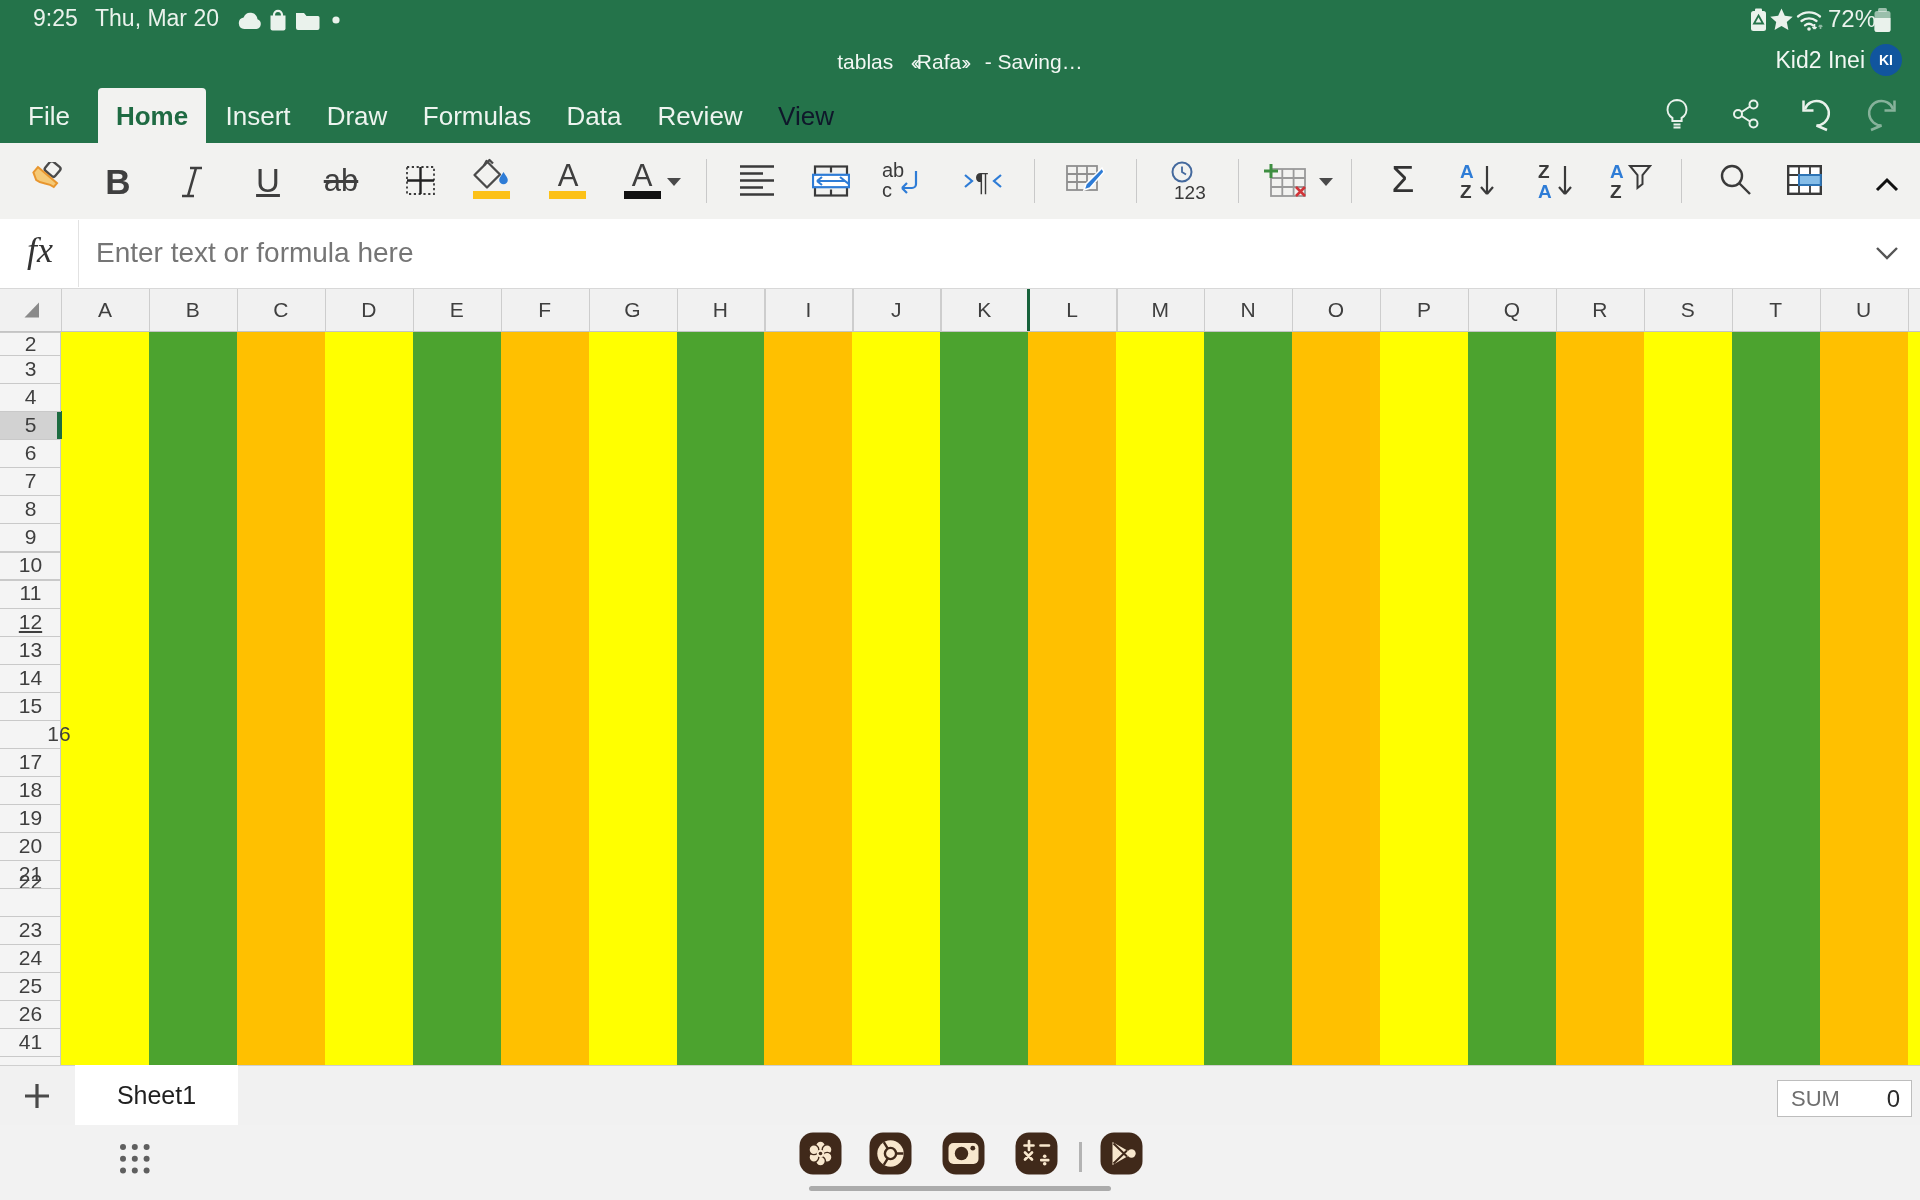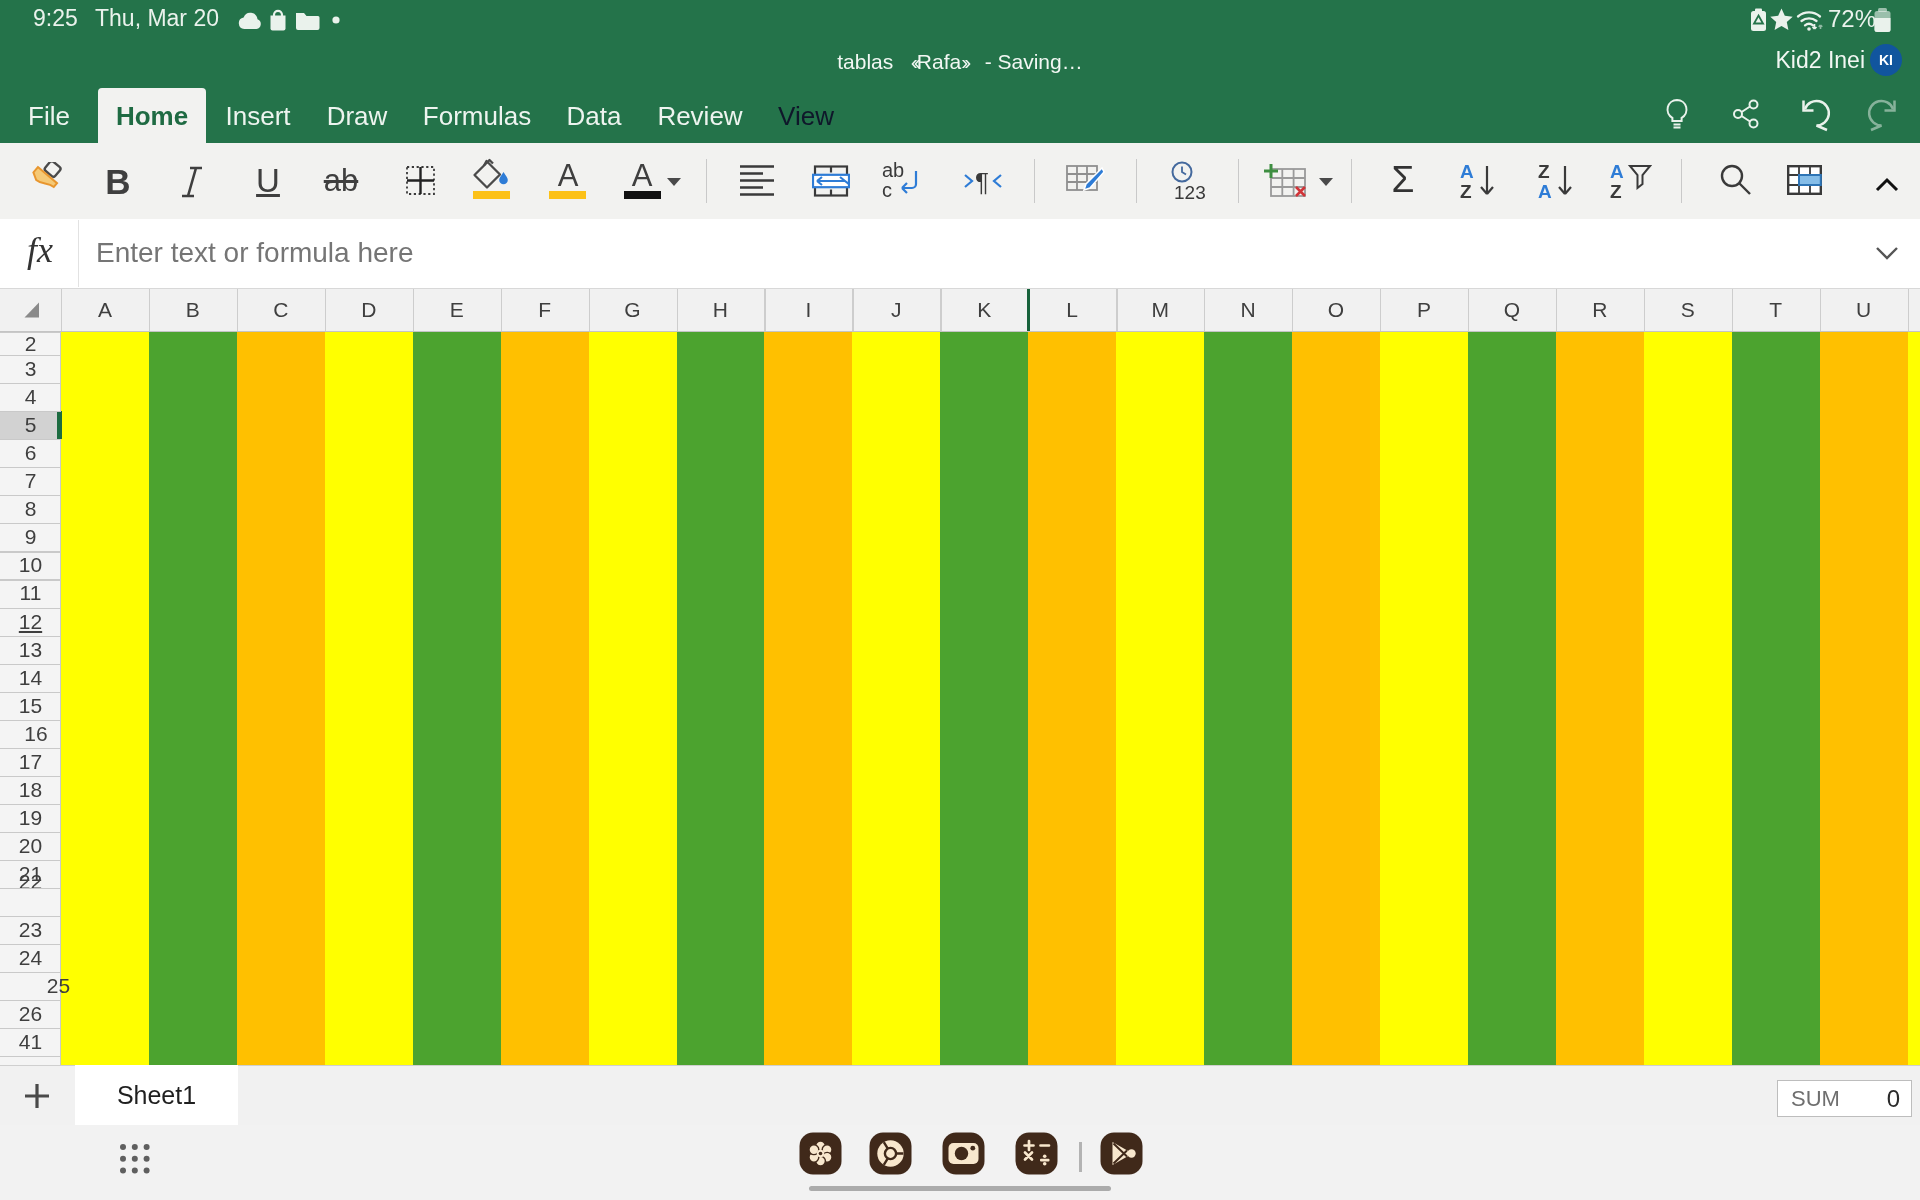--- a/index.html
+++ b/index.html
@@ -280,30 +280,30 @@
 <div class="abs" style="left:0;top:439.1px;width:61px;height:28.1px;font-size:21px;color:#3f3f3f;line-height:28.1px;text-align:center;">6</div>
 <div class="abs" style="left:0;top:467.2px;width:61px;height:28.1px;font-size:21px;color:#3f3f3f;line-height:28.1px;text-align:center;">7</div>
 <div class="abs" style="left:0;top:495.2px;width:61px;height:28.0px;font-size:21px;color:#3f3f3f;line-height:28.0px;text-align:center;">8</div>
 <div class="abs" style="left:0;top:523.3px;width:61px;height:28.1px;font-size:21px;color:#3f3f3f;line-height:28.1px;text-align:center;">9</div>
 <div class="abs" style="left:0;top:551.4px;width:61px;height:36px;font-size:21px;color:#3f3f3f;line-height:28.0px;text-align:center;">10</div>
 <div class="abs" style="left:0;top:579.4px;width:61px;height:28.1px;font-size:21px;color:#3f3f3f;line-height:28.1px;text-align:center;">11</div>
 <div class="abs" style="left:0;top:607.5px;width:61px;height:28.0px;font-size:21px;color:#3f3f3f;line-height:28.0px;text-align:center;text-decoration:underline;">12</div>
 <div class="abs" style="left:0;top:635.5px;width:61px;height:28.0px;font-size:21px;color:#3f3f3f;line-height:28.0px;text-align:center;">13</div>
 <div class="abs" style="left:0;top:663.5px;width:61px;height:28.1px;font-size:21px;color:#3f3f3f;line-height:28.1px;text-align:center;">14</div>
 <div class="abs" style="left:0;top:691.6px;width:61px;height:28.1px;font-size:21px;color:#3f3f3f;line-height:28.1px;text-align:center;">15</div>
-<div class="abs" style="left:0;top:719.7px;width:72px;height:28.0px;font-size:21px;color:#3f3f3f;line-height:28.0px;text-align:center;">16</div>
+<div class="abs" style="left:0;top:719.7px;width:72px;height:28.0px;font-size:21px;color:#3f3f3f;line-height:28.0px;text-align:center;padding-left:23px;">16</div>
 <div class="abs" style="left:0;top:747.7px;width:61px;height:28.0px;font-size:21px;color:#3f3f3f;line-height:28.0px;text-align:center;">17</div>
 <div class="abs" style="left:0;top:775.8px;width:61px;height:28.0px;font-size:21px;color:#3f3f3f;line-height:28.0px;text-align:center;">18</div>
 <div class="abs" style="left:0;top:803.8px;width:61px;height:28.1px;font-size:21px;color:#3f3f3f;line-height:28.1px;text-align:center;">19</div>
 <div class="abs" style="left:0;top:831.9px;width:61px;height:28.1px;font-size:21px;color:#3f3f3f;line-height:28.1px;text-align:center;">20</div>
 <div class="abs" style="left:0;top:859.9px;width:61px;height:28.0px;font-size:21px;color:#3f3f3f;line-height:28.0px;text-align:center;">21</div>
 <div class="abs" style="left:0;top:868px;width:61px;height:28.0px;font-size:21px;color:#3f3f3f;line-height:28.0px;text-align:center;">22</div>
 <div class="abs" style="left:0;top:916.0px;width:61px;height:28.1px;font-size:21px;color:#3f3f3f;line-height:28.1px;text-align:center;">23</div>
 <div class="abs" style="left:0;top:944.1px;width:61px;height:28.0px;font-size:21px;color:#3f3f3f;line-height:28.0px;text-align:center;">24</div>
-<div class="abs" style="left:0;top:972.1px;width:61px;height:28.0px;font-size:21px;color:#3f3f3f;line-height:28.0px;text-align:center;padding-left:28px;">25</div>
+<div class="abs" style="left:0;top:972.1px;width:61px;height:28.0px;font-size:21px;color:#3f3f3f;line-height:28.0px;text-align:center;">25</div>
 <div class="abs" style="left:0;top:1000.1px;width:61px;height:28.1px;font-size:21px;color:#3f3f3f;line-height:28.1px;text-align:center;">26</div>
 <div class="abs" style="left:0;top:1028.2px;width:61px;height:28.0px;font-size:21px;color:#3f3f3f;line-height:28.0px;text-align:center;">41</div>
 <div class="abs" style="left:0;top:332.0px;width:61px;height:1.2px;background:#c9c9c9;"></div>
 <div class="abs" style="left:0;top:355.0px;width:61px;height:1.2px;background:#c9c9c9;"></div>
 <div class="abs" style="left:0;top:383.1px;width:61px;height:1.2px;background:#c9c9c9;"></div>
 <div class="abs" style="left:0;top:411.1px;width:61px;height:1.2px;background:#c9c9c9;"></div>
 <div class="abs" style="left:0;top:439.1px;width:61px;height:1.2px;background:#c9c9c9;"></div>
 <div class="abs" style="left:0;top:467.2px;width:61px;height:1.2px;background:#c9c9c9;"></div>
 <div class="abs" style="left:0;top:495.2px;width:61px;height:1.2px;background:#c9c9c9;"></div>
 <div class="abs" style="left:0;top:523.3px;width:61px;height:1.2px;background:#c9c9c9;"></div>

